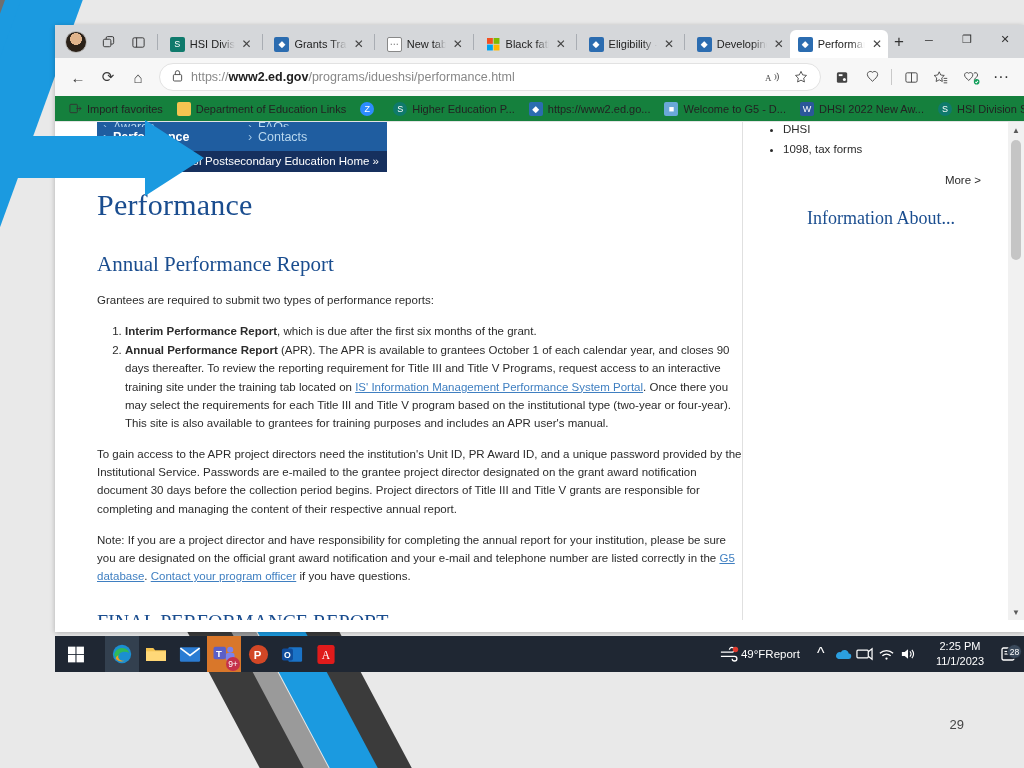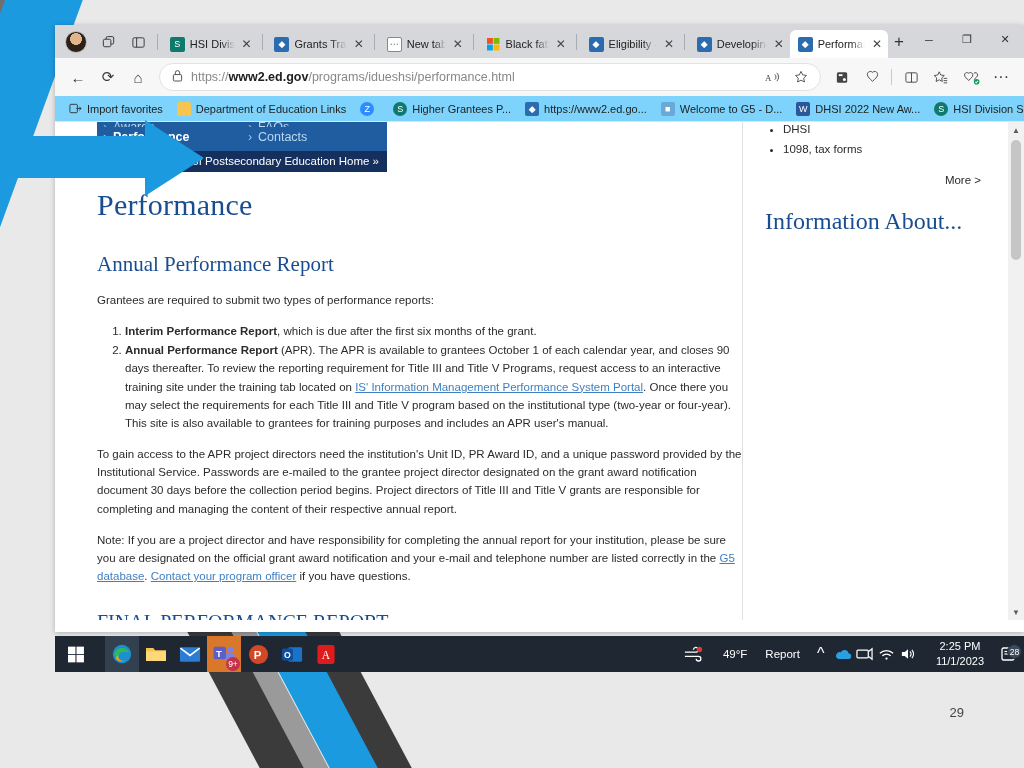--- a/index.html
+++ b/index.html
@@ -39,21 +39,21 @@
   .band-blue3 {
     width: 64px; height: 1400px; background: #1b9ae0;
     left: 150px; top: 430px; transform: rotate(-28deg); transform-origin: top left;
   }
   .band-dark4 {
     width: 30px; height: 1400px; background: #3b3b3b;
     left: 214px; top: 460px; transform: rotate(-28deg); transform-origin: top left;
   }
 
   .page-number {
-    position: absolute; right: 60px; bottom: 48px;
+    position: absolute; right: 60px; bottom: 36px;
     font-size: 13px; color: #444;
   }
 
   
   .browser {
     position: absolute; left: 55px; top: 25px; width: 969px; height: 607px;
     background: #fff; z-index: 5; overflow: hidden;
     box-shadow: 0 1px 5px rgba(0,0,0,.25);
   }
 
@@ -108,21 +108,21 @@
   .omnibox .url b { color: #202020; font-weight: 600; }
   .omni-right { display: flex; align-items: center; gap: 2px; margin-left: auto; }
   .omni-ic { width: 26px; height: 24px; display:flex; align-items:center; justify-content:center; color:#444; }
   .navbar-right { display: flex; align-items: center; }
   .nb-ic { width: 30px; height: 28px; display:flex; align-items:center; justify-content:center;
            color:#333; position: relative; }
   .vsep { width: 1px; height: 16px; background: #c9c9c9; margin: 0 4px; }
 
   
   .bookmarks {
-    height: 26px; background: #7dd3fc; display: flex; align-items: center;
+    height: 26px; background: #15803d; display: flex; align-items: center;
     padding: 0 6px; font-size: 11px; color: #222; border-bottom: 1px solid #e3e3e3;
   }
   .bm { display: flex; align-items: center; gap: 5px; padding: 0 7px; white-space: nowrap; flex: 0 0 auto; }
   .bm-ic { width: 14px; height: 14px; flex: 0 0 auto; display:flex; align-items:center;
            justify-content:center; font-size: 9px; color:#fff; border-radius: 2px; }
 
   
   .viewport { position: relative; height: 498px; background: #fff; overflow: hidden; }
   .page { position: absolute; left: 0; top: -2px; right: 16px; bottom: 0; padding: 0; }
 
@@ -159,22 +159,22 @@
   ol.reports { margin: 0 0 13px 28px; }
   ol.reports li { font-size: 11.5px; color: #2b2b2b; line-height: 1.58; margin-bottom: 1px; }
   .lnk { color: #3f7fc1; }
   b { font-weight: bold; }
 
   
   .side-list { list-style: disc; margin: 0 0 0 18px; }
   .side-list li { font-size: 11.5px; color: #2b2b2b; line-height: 1.72; }
   .more { text-align: right; font-size: 11.5px; color: #2b2b2b; margin: 14px 16px 0 0; }
   h2.side-head {
-    font-family: "Liberation Serif", serif; font-size: 24px; font-weight: normal;
-    color: #1a4d8f; margin: 22px 0 10px 0;
+    font-family: "Liberation Serif", serif; font-size: 18px; font-weight: normal;
+    color: #1a4d8f; margin: 22px 0 10px 0; text-align: center;
   }
 
   
   .scrollbar { position: absolute; right: 0; top: 0; bottom: 0; width: 16px; background: #f1f1f1; }
   .sb-arrow { height: 16px; display:flex; align-items:center; justify-content:center;
               font-size: 8px; color: #5a5a5a; }
   .sb-arrow.bottom { position: absolute; bottom: 0; left: 0; right: 0; }
   .sb-thumb { position: absolute; left: 3px; right: 3px; top: 18px; height: 120px;
               background: #c5c5c5; border-radius: 5px; }
 
@@ -189,21 +189,21 @@
     gap: 8px; padding: 0 10px; font-size: 11.5px; color: #333; margin-left: 2px;
   }
   .tb-apps { display: flex; align-items: center; margin-left: 8px; gap: 0px; }
   .app {
     width: 34px; height: 36px; display: flex; align-items: center; justify-content: center;
     position: relative;
   }
   .app.active { background: #33404f; }
   .app.teams-active { background: #d9772a; }
   .tray { margin-left: auto; display: flex; align-items: center; color: #fff; }
-  .tray-wx { display: flex; align-items: center; gap: 18px; font-size: 11.5px; padding-right: 10px; }
+  .tray-wx { display: flex; align-items: center; gap: 0; font-size: 11.5px; padding-right: 10px; }
   .tray-ic { width: 22px; display:flex; align-items:center; justify-content:center; color:#fff; }
   .clock { font-size: 11px; line-height: 1.35; text-align: center; padding: 0 8px; color: #fff; margin-left: 8px; }
   .notif { position: relative; width: 32px; display:flex; align-items:flex-start; justify-content:center; }
   .notif-badge {
     position: absolute; right: 2px; bottom: 3px; background: #3b4a5c; color:#fff;
     border-radius: 50%; width: 15px; height: 15px; font-size: 8.5px;
     display:flex; align-items:center; justify-content:center; border: 1px solid #1f2733;
   }
 
   
@@ -384,21 +384,21 @@
     <div class="bm">
       <span class="bm-ic" style="background:#f5c451"></span>
       <span>Department of Education Links</span>
     </div>
     <div class="bm">
       <span class="bm-ic" style="background:#2d8cff;border-radius:50%">Z</span>
       <span></span>
     </div>
     <div class="bm">
       <span class="bm-ic" style="background:#0f7a6c;border-radius:50%">S</span>
-      <span>Higher Grantees P...</span>
+      <span>Higher Education P...</span>
     </div>
     <div class="bm">
       <span class="bm-ic" style="background:#2b6cb0">◆</span>
       <span>https://www2.ed.go...</span>
     </div>
     <div class="bm">
       <span class="bm-ic" style="background:#6aa8d8">■</span>
       <span>Welcome to G5 - D...</span>
     </div>
     <div class="bm">

